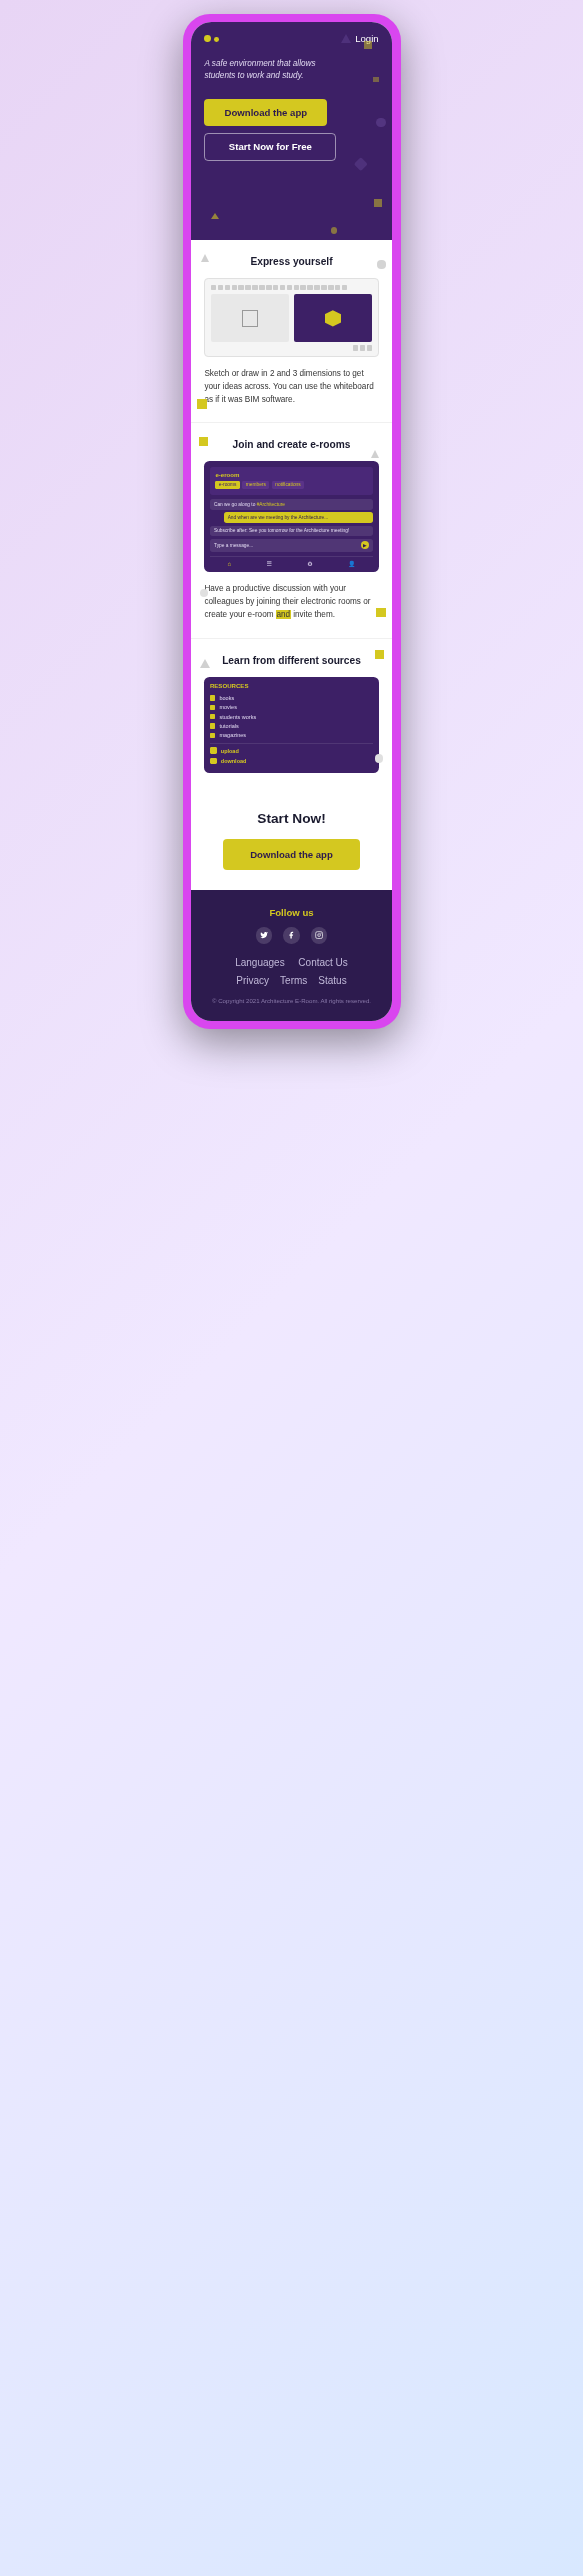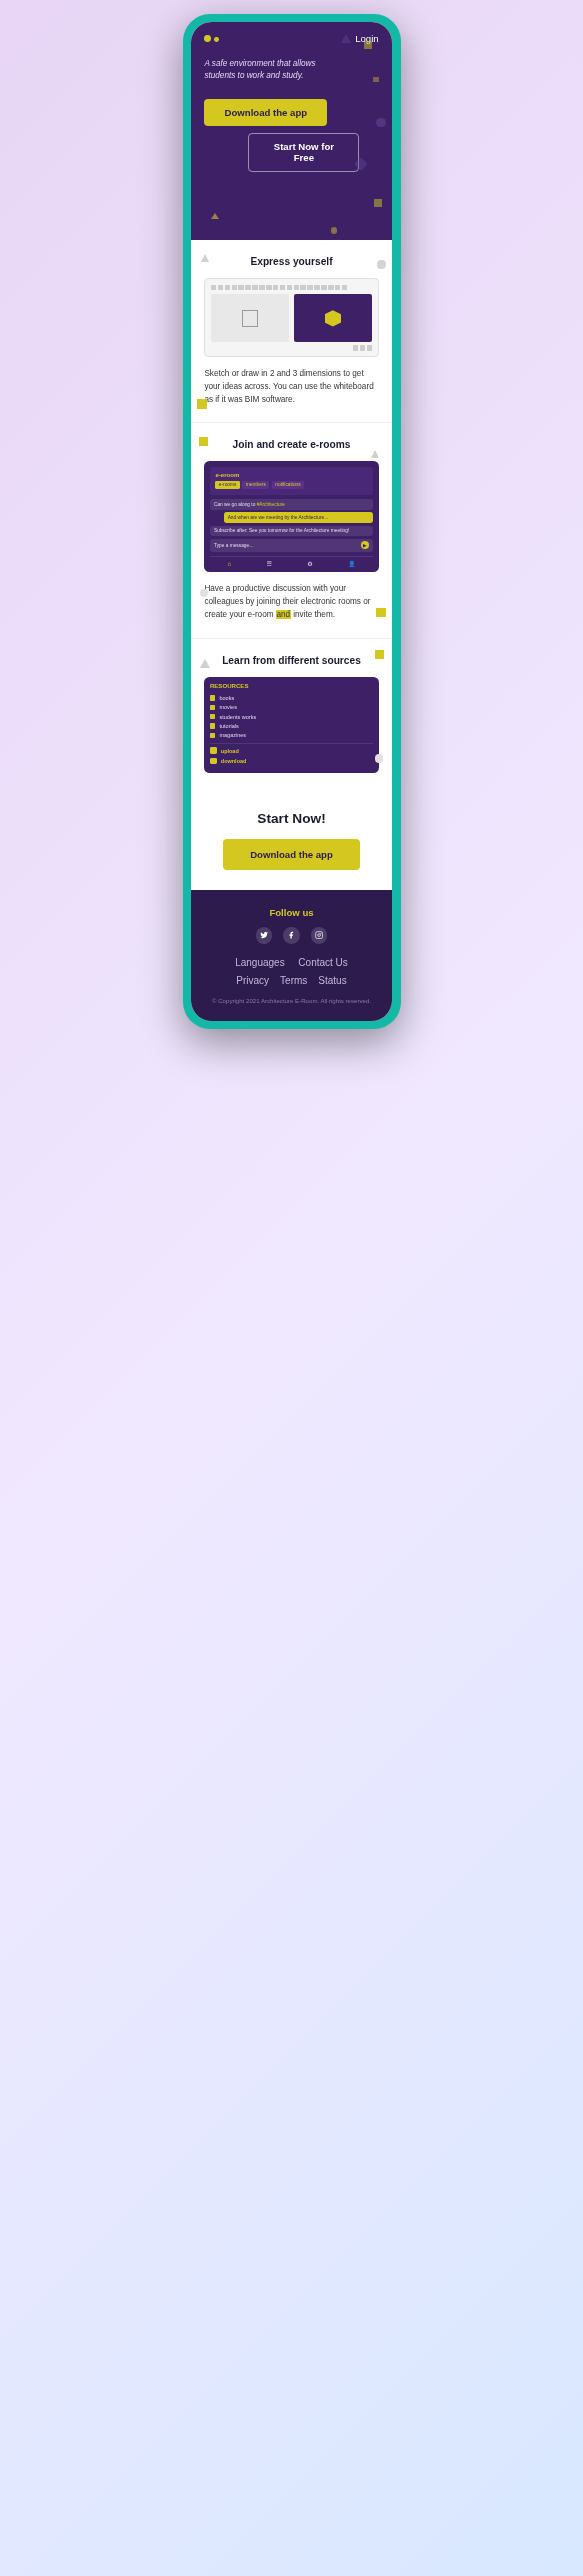--- a/index.html
+++ b/index.html
@@ -7,21 +7,21 @@
       background: linear-gradient(135deg, #e8d5f5 0%, #f0e8ff 50%, #d8e8ff 100%);
       display: flex;
       justify-content: center;
       align-items: flex-start;
       min-height: 100vh;
       padding: 13.7px;
       font-family: -apple-system, BlinkMacSystemFont, 'Segoe UI', sans-serif;
     }
     .phone-outer {
       width: 218px;
-      background: #14b8a6;
+      background: #d946ef;
       border-radius: 27px;
       padding: 8.2px;
       box-shadow: 0 13.7px 41px rgba(0,0,0,0.4);
     }
     .phone-inner {
       border-radius: 20.5px;
       overflow: hidden;
       background: #fff;
     }
 
@@ -85,31 +85,30 @@
       padding: 8.2px 13.7px;
       border-radius: 4.1px;
       font-size: 9.6px;
       font-weight: 700;
       border: none;
       cursor: pointer;
       margin-bottom: 6.8px;
     }
     .btn-outline {
       display: block;
-      width: 111px;
+      width: 132px;
       background: transparent;
       color: #fff;
       text-align: center;
       padding: 7.5px 13.7px;
       border-radius: 4.1px;
       font-size: 9.6px;
       font-weight: 600;
       border: 1.4px solid rgba(255,255,255,0.5);
       cursor: pointer;
-      margin-left: 44px;
     }
 
     
     .shape {
       position: absolute;
       opacity: 0.4;
     }
     .shape-tri {
       width: 0; height: 0;
       border-left: 5.5px solid transparent;

